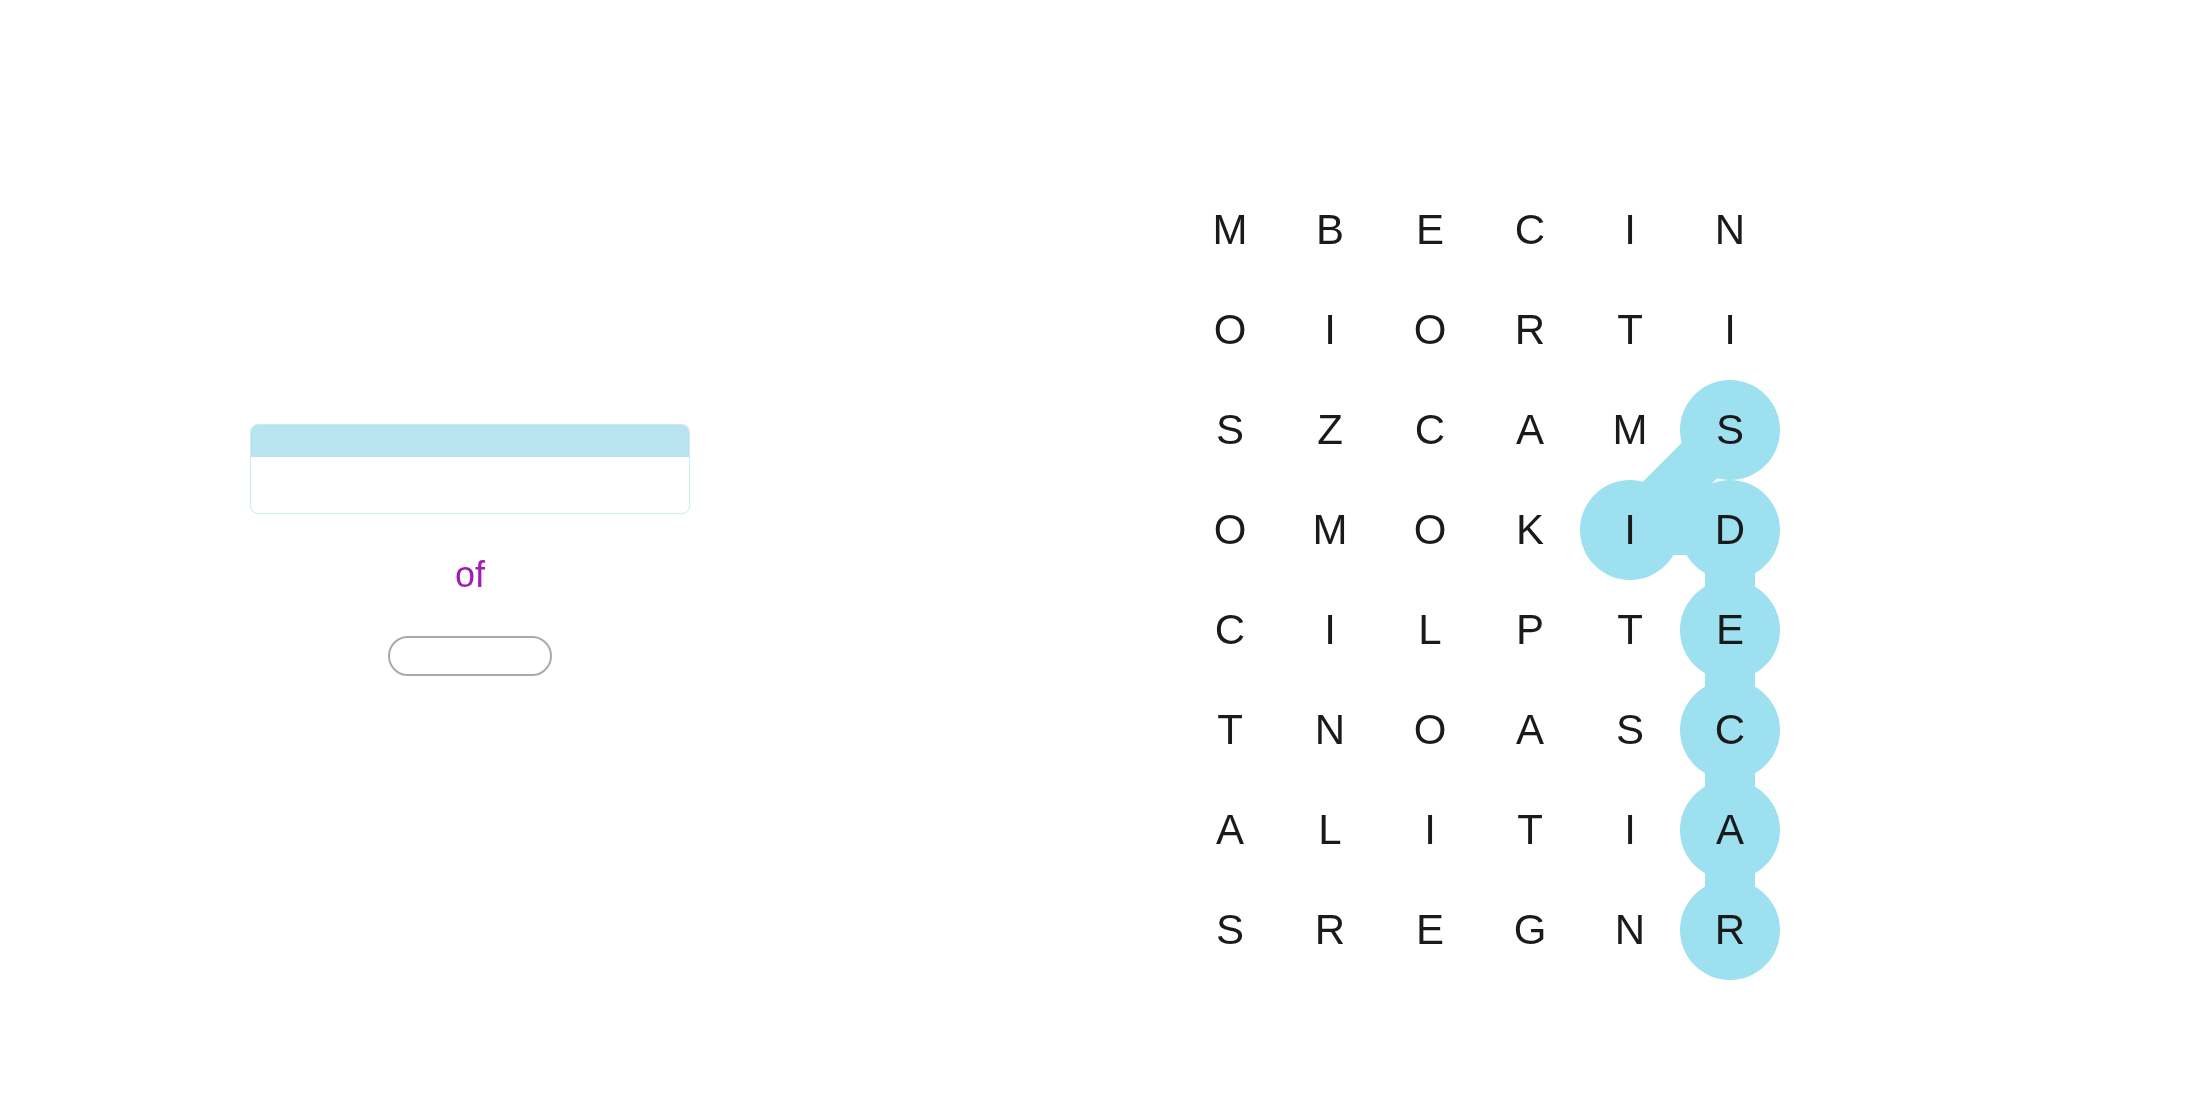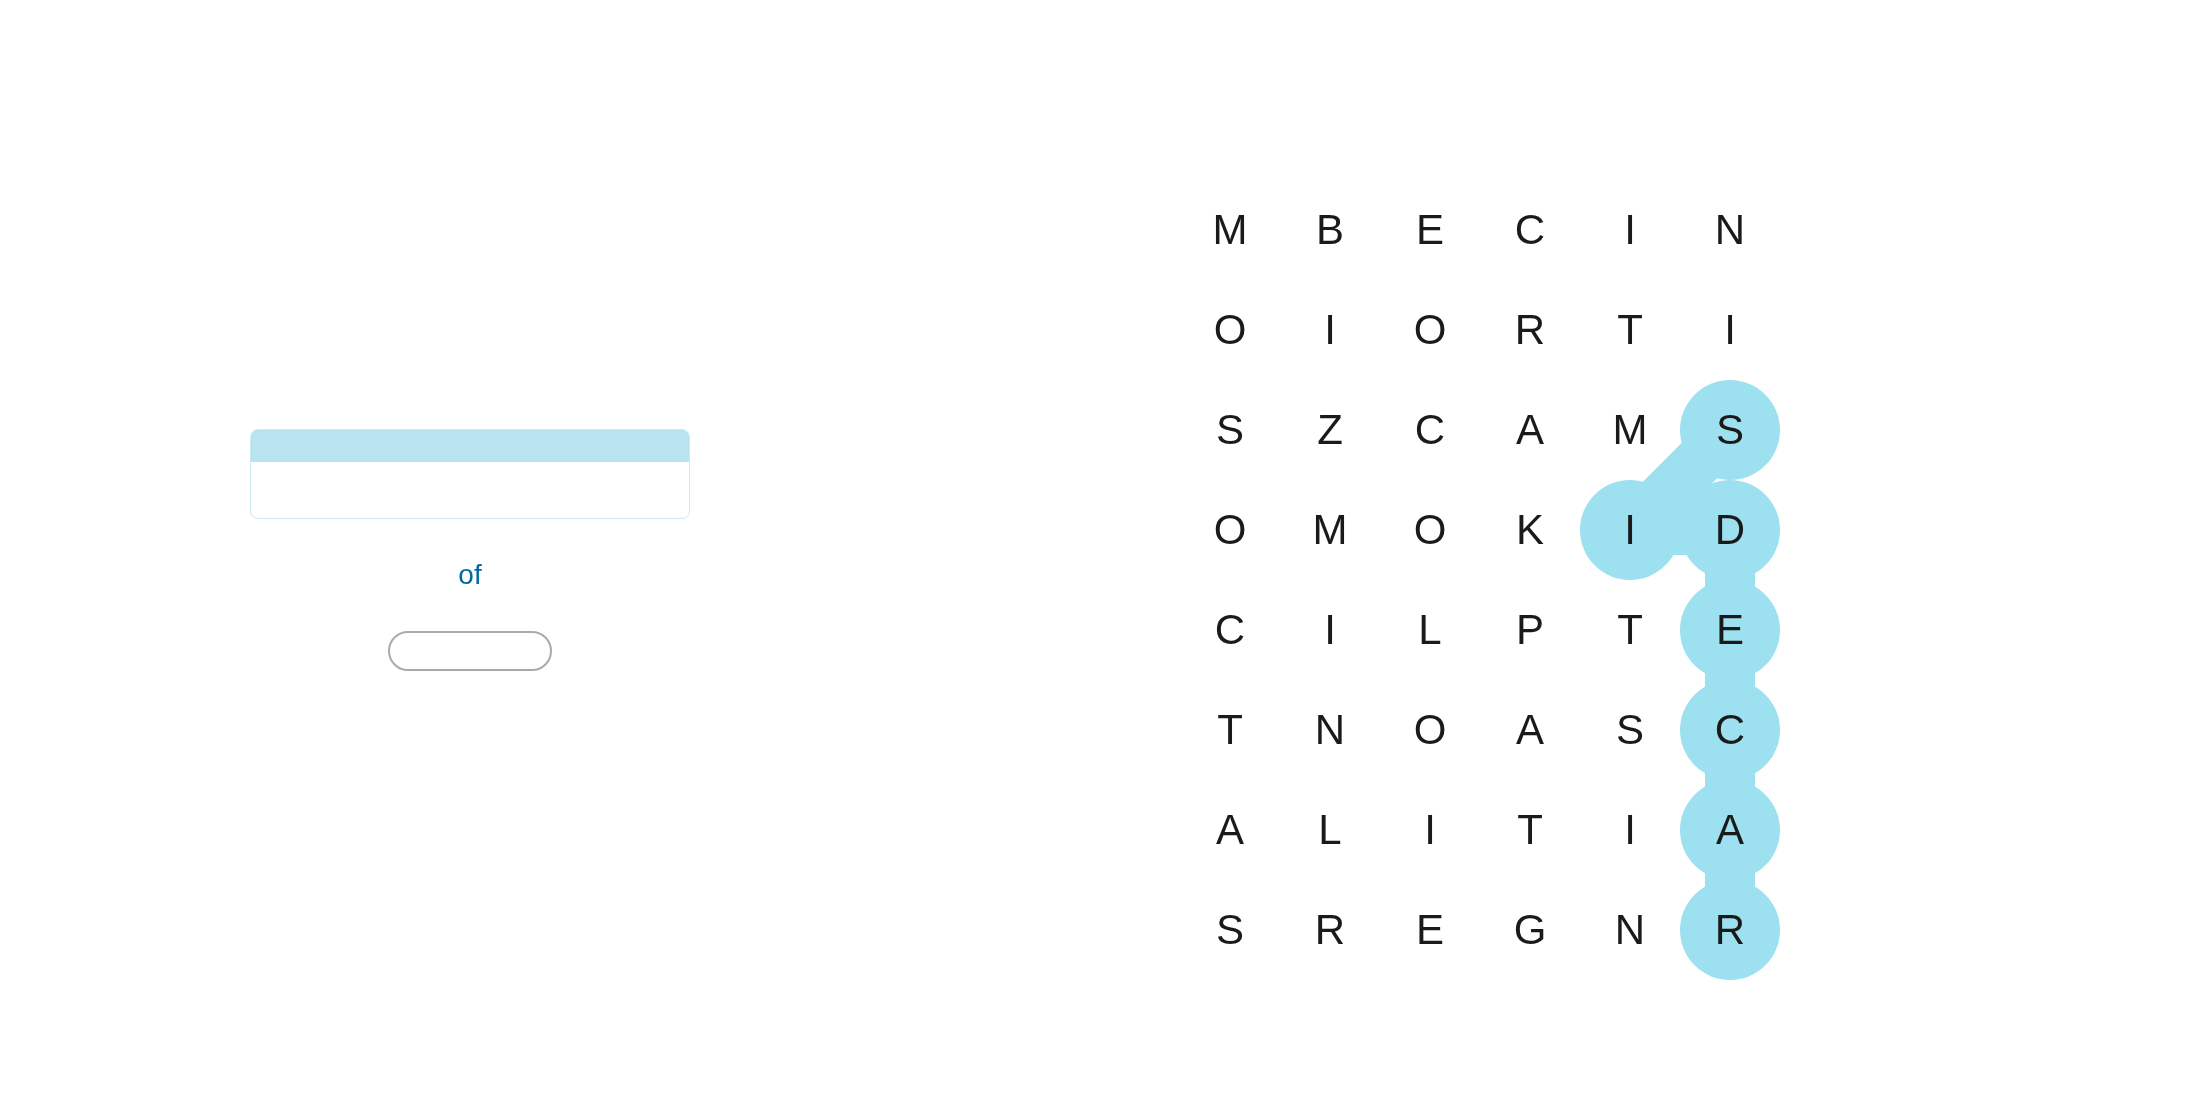--- a/index.html
+++ b/index.html
@@ -48,22 +48,22 @@
       padding: 28px 20px;
       text-align: center;
       font-family: Arial, sans-serif;
       font-size: 32px;
       font-weight: 700;
       color: #1a1a1a;
     }
 
     .progress-text {
       font-family: Arial, sans-serif;
-      font-size: 28px;
-      color: #0369a1;
+      font-size: 36px;
+      color: #a21caf;
       text-align: center;
     }
 
     .progress-text strong {
       font-weight: 800;
     }
 
     .hint-button {
       border: 2px solid #aaa;
       border-radius: 50px;

